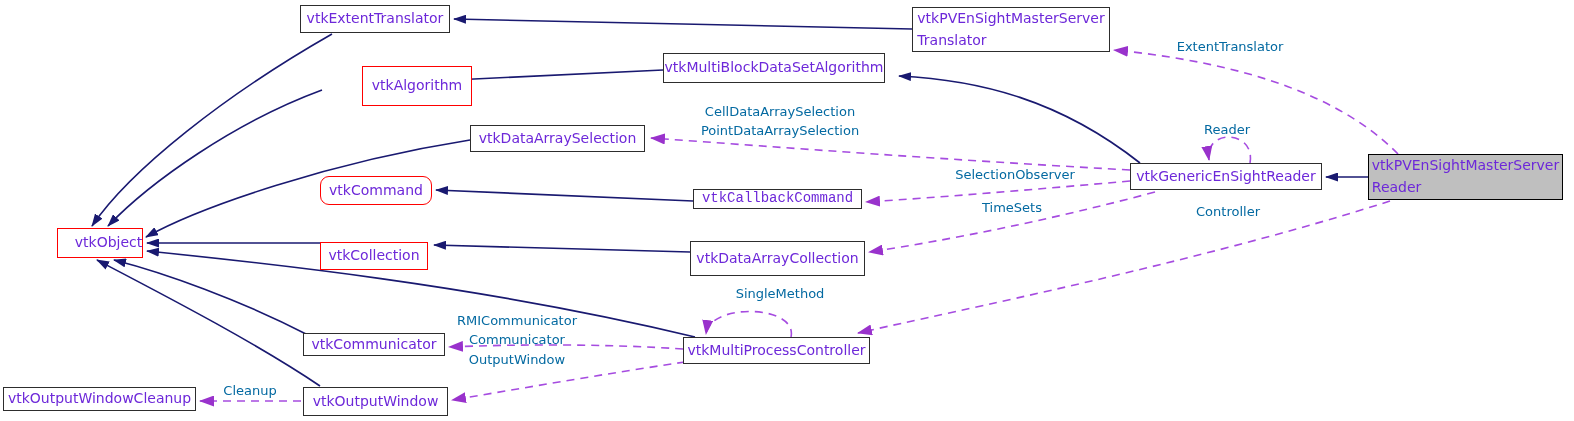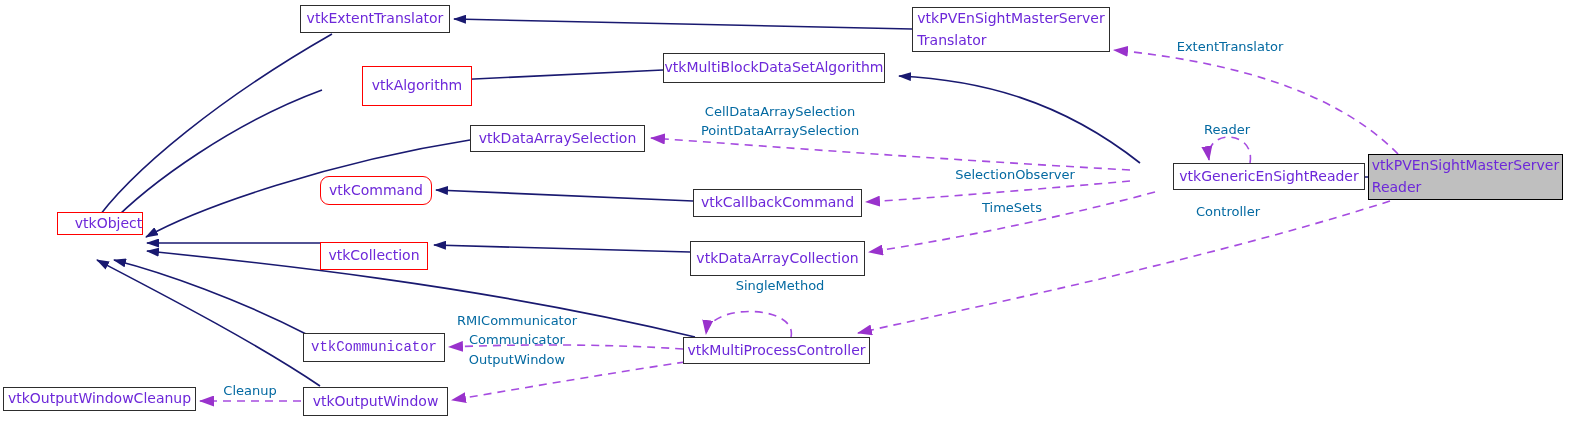--- a/index.html
+++ b/index.html
@@ -72,55 +72,55 @@
 Translator</div>
 
   <div class="node red" style="left:320px; top:66px; width:110px; height:40px;margin-left:42px;">vtkAlgorithm</div>
 
   <div class="node" style="left:663px; top:53px; width:222px; height:30px;">vtkMultiBlockDataSetAlgorithm</div>
 
   <div class="node" style="left:470px; top:125px; width:175px; height:27px;">vtkDataArraySelection</div>
 
   <div class="node red" style="left:320px; top:176px; width:112px; height:29px;border-radius:9px;">vtkCommand</div>
 
-  <div class="node" style="left:693px; top:189px; width:169px; height:28px;">vtkCallbackCommand</div>
+  <div class="node" style="left:693px; top:189px; width:169px; height:20px;font-family:Liberation Mono, monospace;">vtkCallbackCommand</div>
 
-  <div class="node red" style="left:57px; top:212px; width:86px; height:23px;padding-left:17px;">vtkObject</div>
+  <div class="node red" style="left:57px; top:228px; width:86px; height:30px;padding-left:17px;">vtkObject</div>
 
   <div class="node red" style="left:320px; top:242px; width:108px; height:28px;">vtkCollection</div>
 
   <div class="node" style="left:690px; top:241px; width:175px; height:35px;">vtkDataArrayCollection</div>
 
-  <div class="node" style="left:1130px; top:163px; width:192px; height:27px;margin-left:43px;">vtkGenericEnSightReader</div>
+  <div class="node" style="left:1130px; top:163px; width:192px; height:27px;">vtkGenericEnSightReader</div>
 
   <div class="node current" style="left:1368px; top:154px; width:195px; height:46px;">vtkPVEnSightMasterServer
 Reader</div>
 
-  <div class="node" style="left:303px; top:333px; width:142px; height:29px;font-family:Liberation Mono, monospace;">vtkCommunicator</div>
+  <div class="node" style="left:303px; top:333px; width:142px; height:23px;">vtkCommunicator</div>
 
   <div class="node" style="left:303px; top:387px; width:145px; height:29px;">vtkOutputWindow</div>
 
   <div class="node" style="left:683px; top:337px; width:187px; height:27px;">vtkMultiProcessController</div>
 
   <div class="node" style="left:3px; top:387px; width:193px; height:24px;">vtkOutputWindowCleanup</div>
 
   <div class="edge-label" style="left:1230px; top:47px;">ExtentTranslator</div>
 
   <div class="edge-label" style="left:780px; top:122px;">CellDataArraySelection
 PointDataArraySelection</div>
 
   <div class="edge-label" style="left:1015px; top:175px;">SelectionObserver</div>
 
   <div class="edge-label" style="left:1012px; top:208px;">TimeSets</div>
 
   <div class="edge-label" style="left:1227px; top:130px;">Reader</div>
 
   <div class="edge-label" style="left:1228px; top:212px;">Controller</div>
 
-  <div class="edge-label" style="left:780px; top:286px;">SingleMethod</div>
+  <div class="edge-label" style="left:780px; top:294px;">SingleMethod</div>
 
   <div class="edge-label" style="left:517px; top:331px;">RMICommunicator
 Communicator</div>
 
   <div class="edge-label" style="left:517px; top:360px;">OutputWindow</div>
 
   <div class="edge-label" style="left:250px; top:391px;">Cleanup</div>
 
 </div>
 

